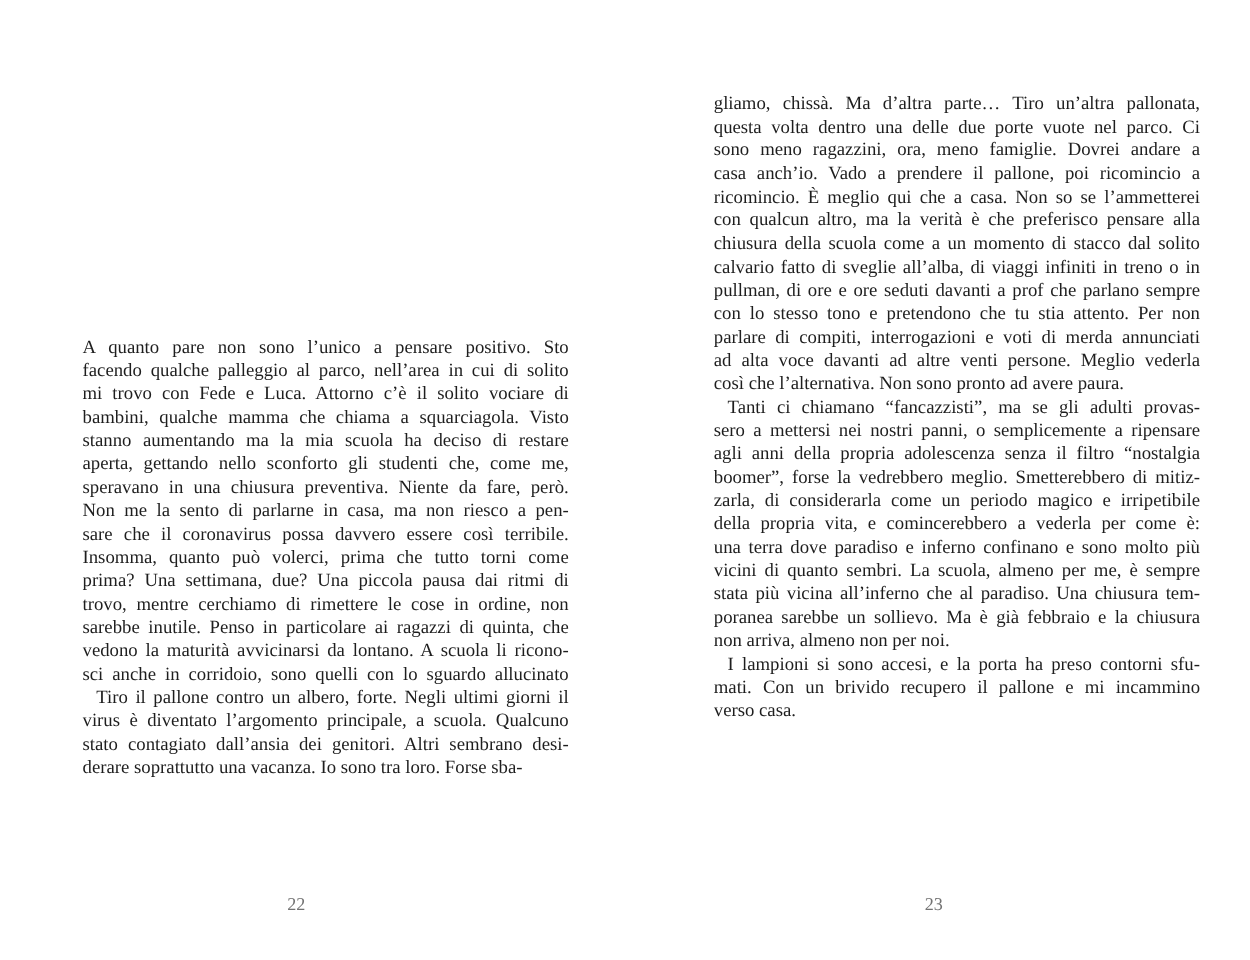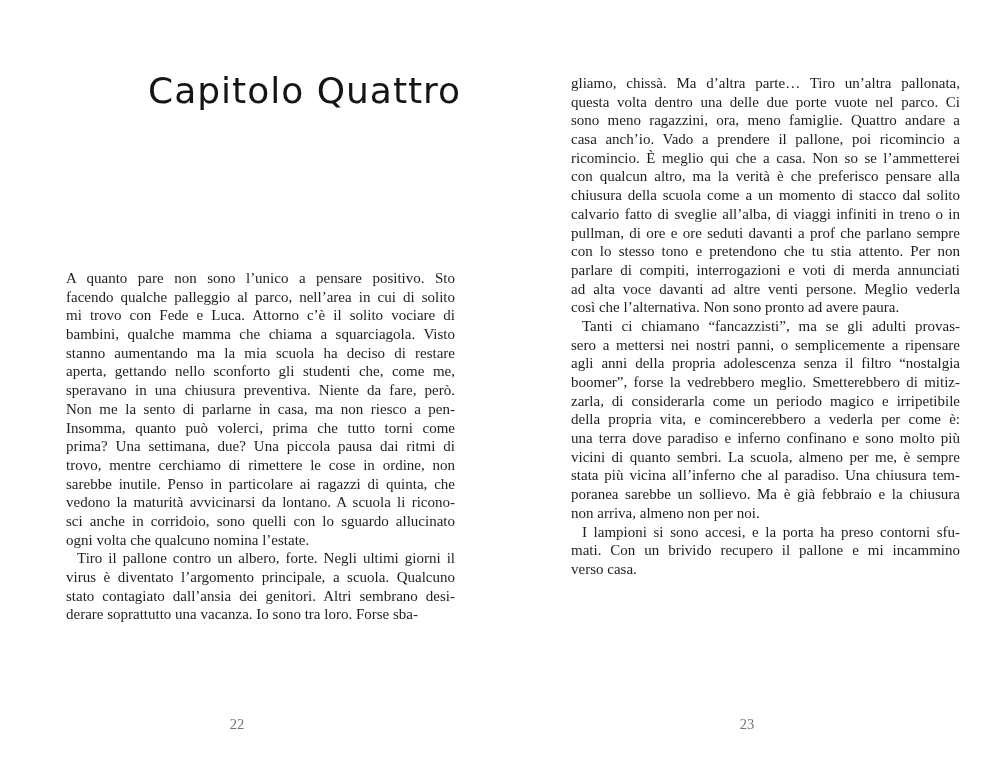--- a/index.html
+++ b/index.html
@@ -56,53 +56,52 @@
     top: 716px;
   }
   #folio-left  { left: 187px; }
   #folio-right { left: 697px; }
 </style>
 </head>
 <body>
 
 <div id="spread">
 
-  <div class="chapter-title">Capitolo Quattro</div>
 
   <div id="left-text" class="text-block">
       <div class="para">
         <div class="line">A quanto pare non sono l’unico a pensare positivo. Sto</div>
         <div class="line">facendo qualche palleggio al parco, nell’area in cui di solito</div>
         <div class="line">mi trovo con Fede e Luca. Attorno c’è il solito vociare di</div>
         <div class="line">bambini, qualche mamma che chiama a squarciagola. Visto</div>
         <div class="line">stanno aumentando ma la mia scuola ha deciso di restare</div>
         <div class="line">aperta, gettando nello sconforto gli studenti che, come me,</div>
         <div class="line">speravano in una chiusura preventiva. Niente da fare, però.</div>
         <div class="line">Non me la sento di parlarne in casa, ma non riesco a pen-</div>
+        <div class="line">sare che il coronavirus possa davvero essere così terribile.</div>
         <div class="line">Insomma, quanto può volerci, prima che tutto torni come</div>
         <div class="line">prima? Una settimana, due? Una piccola pausa dai ritmi di</div>
         <div class="line">trovo, mentre cerchiamo di rimettere le cose in ordine, non</div>
         <div class="line">sarebbe inutile. Penso in particolare ai ragazzi di quinta, che</div>
         <div class="line">vedono la maturità avvicinarsi da lontano. A scuola li ricono-</div>
         <div class="line">sci anche in corridoio, sono quelli con lo sguardo allucinato</div>
-        <div class="line last">ogni volta che qualcuno nomina l’estate.</div>
       </div>
       <div class="para">
         <div class="line indent">Tiro il pallone contro un albero, forte. Negli ultimi giorni il</div>
         <div class="line">virus è diventato l’argomento principale, a scuola. Qualcuno</div>
         <div class="line">stato contagiato dall’ansia dei genitori. Altri sembrano desi-</div>
         <div class="line last">derare soprattutto una vacanza. Io sono tra loro. Forse sba-</div>
       </div>
     </div>
 
   <div id="right-text" class="text-block">
       <div class="para">
         <div class="line">gliamo, chissà. Ma d’altra parte… Tiro un’altra pallonata,</div>
         <div class="line">questa volta dentro una delle due porte vuote nel parco. Ci</div>
-        <div class="line">sono meno ragazzini, ora, meno famiglie. Quattro andare a</div>
+        <div class="line">sono meno ragazzini, ora, meno famiglie. Dovrei andare a</div>
         <div class="line">casa anch’io. Vado a prendere il pallone, poi ricomincio a</div>
         <div class="line">ricomincio. È meglio qui che a casa. Non so se l’ammetterei</div>
         <div class="line">con qualcun altro, ma la verità è che preferisco pensare alla</div>
         <div class="line">chiusura della scuola come a un momento di stacco dal solito</div>
         <div class="line">calvario fatto di sveglie all’alba, di viaggi infiniti in treno o in</div>
         <div class="line">pullman, di ore e ore seduti davanti a prof che parlano sempre</div>
         <div class="line">con lo stesso tono e pretendono che tu stia attento. Per non</div>
         <div class="line">parlare di compiti, interrogazioni e voti di merda annunciati</div>
         <div class="line">ad alta voce davanti ad altre venti persone. Meglio vederla</div>
         <div class="line last">così che l’alternativa. Non sono pronto ad avere paura.</div>

